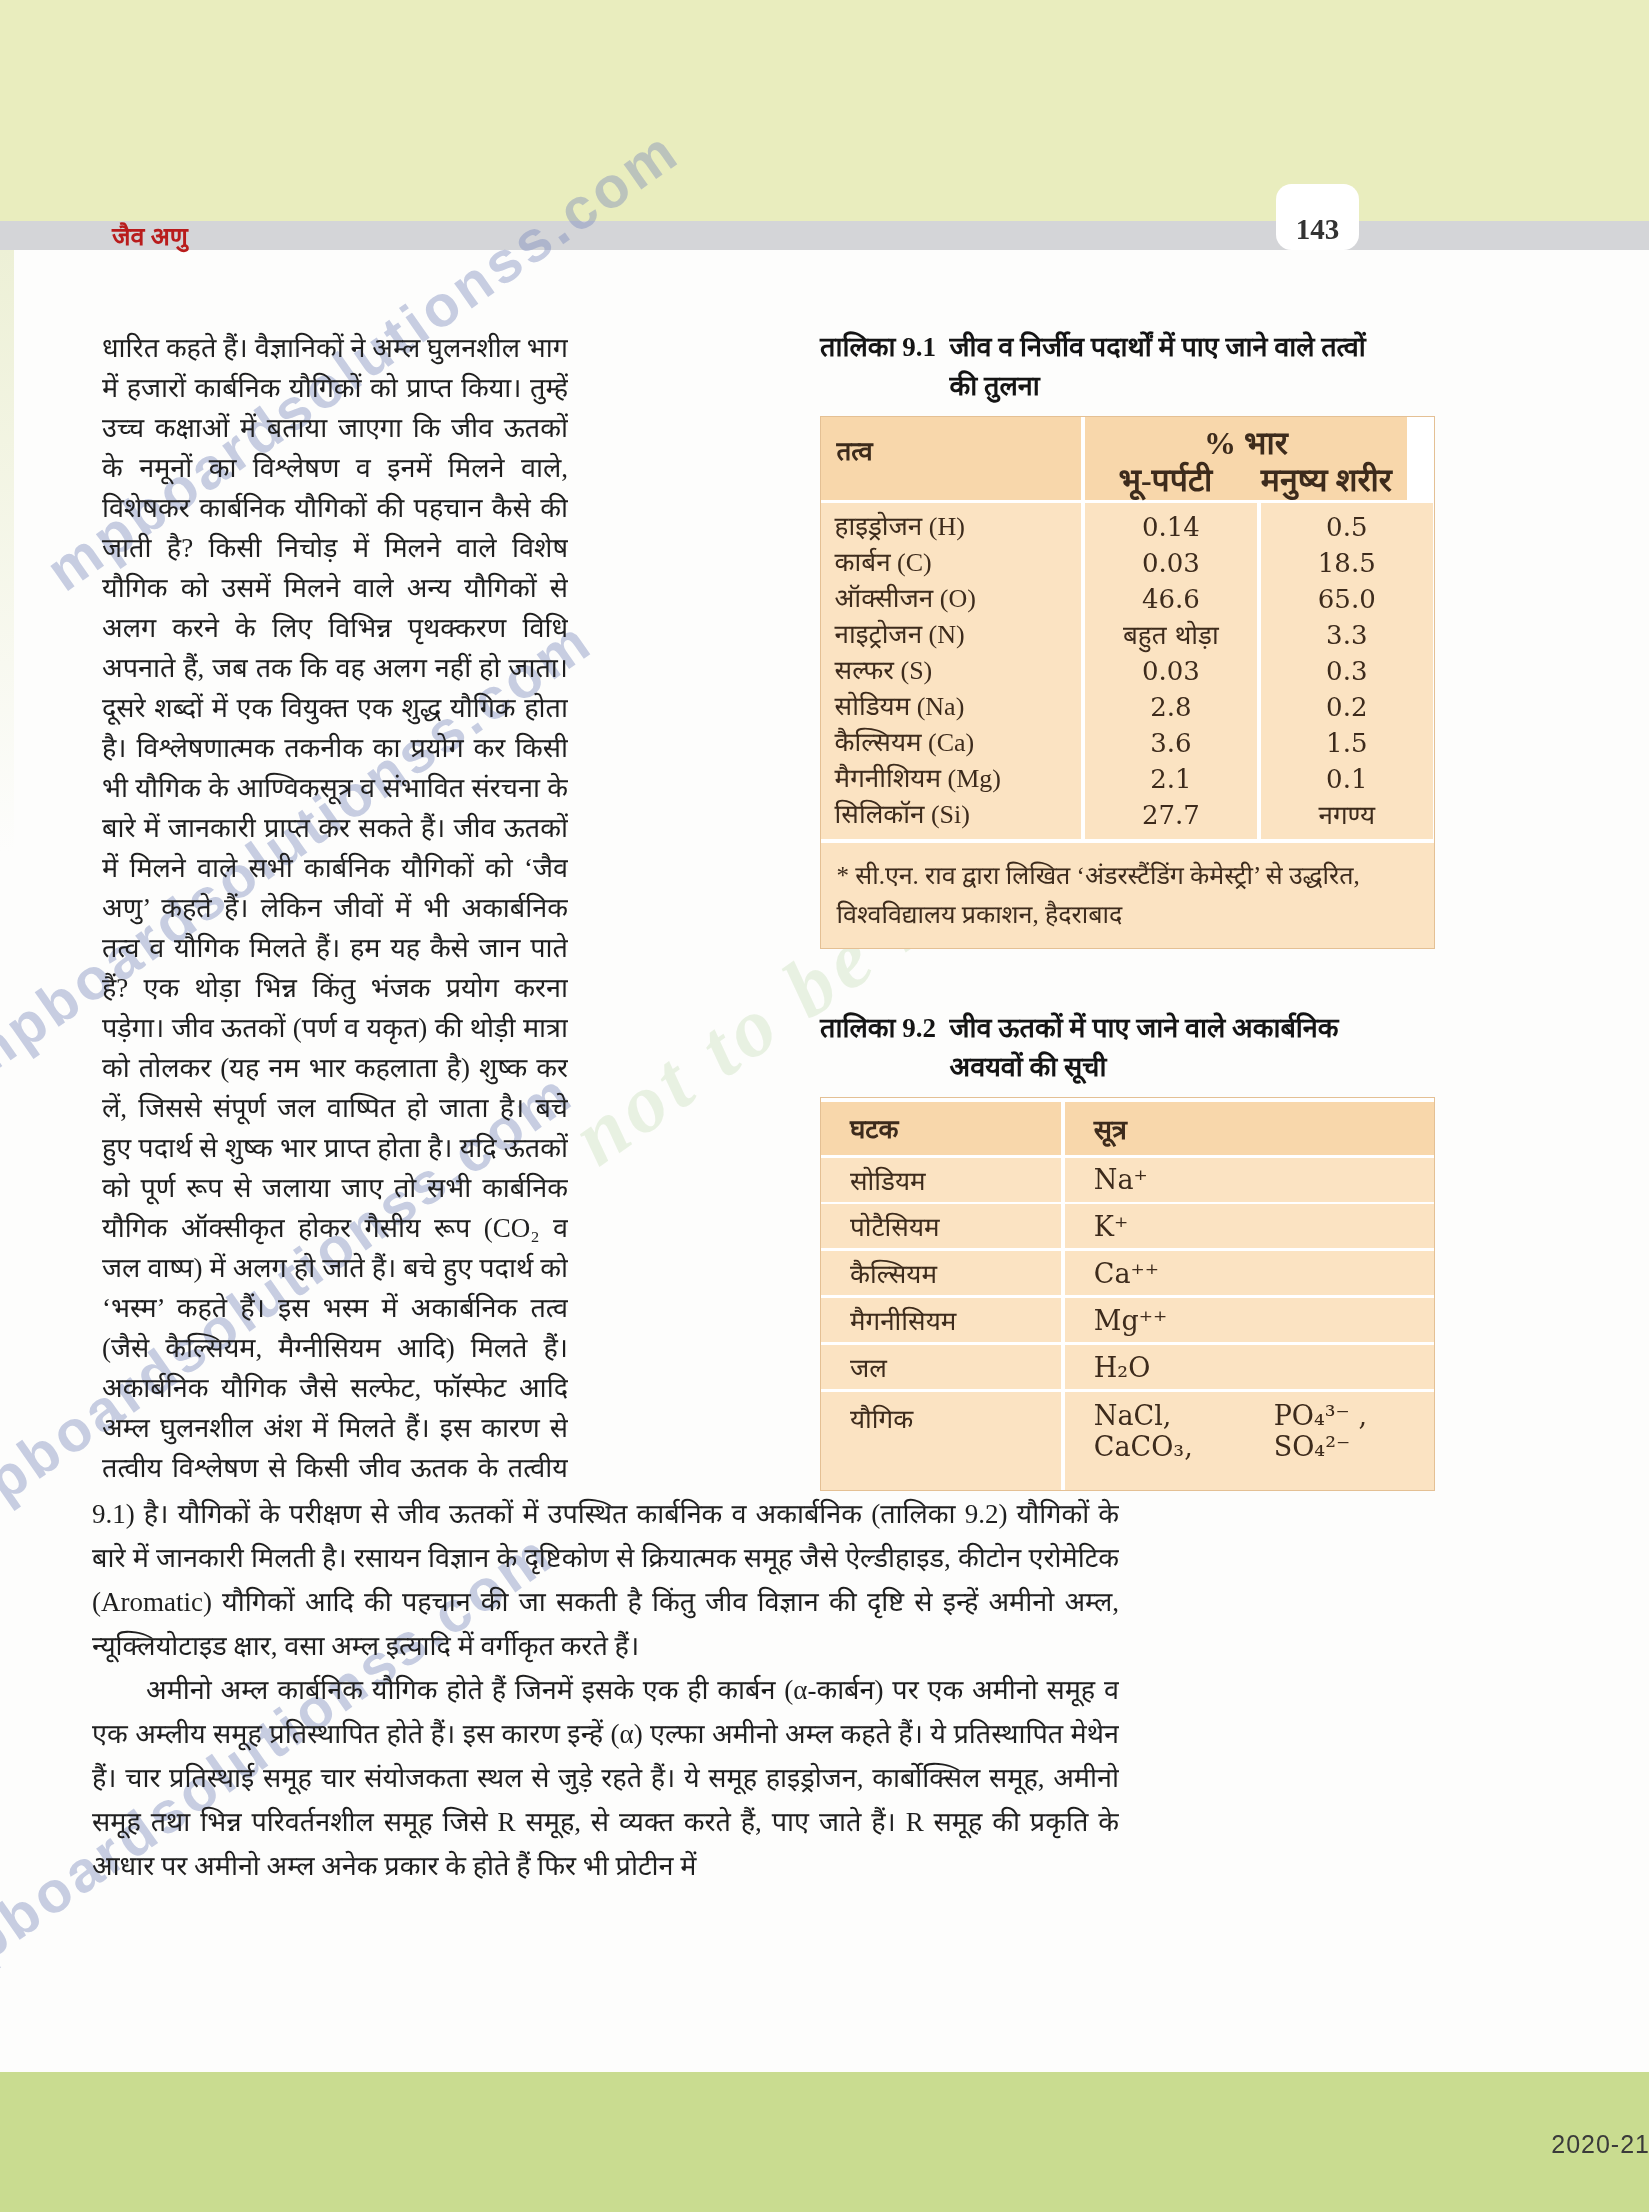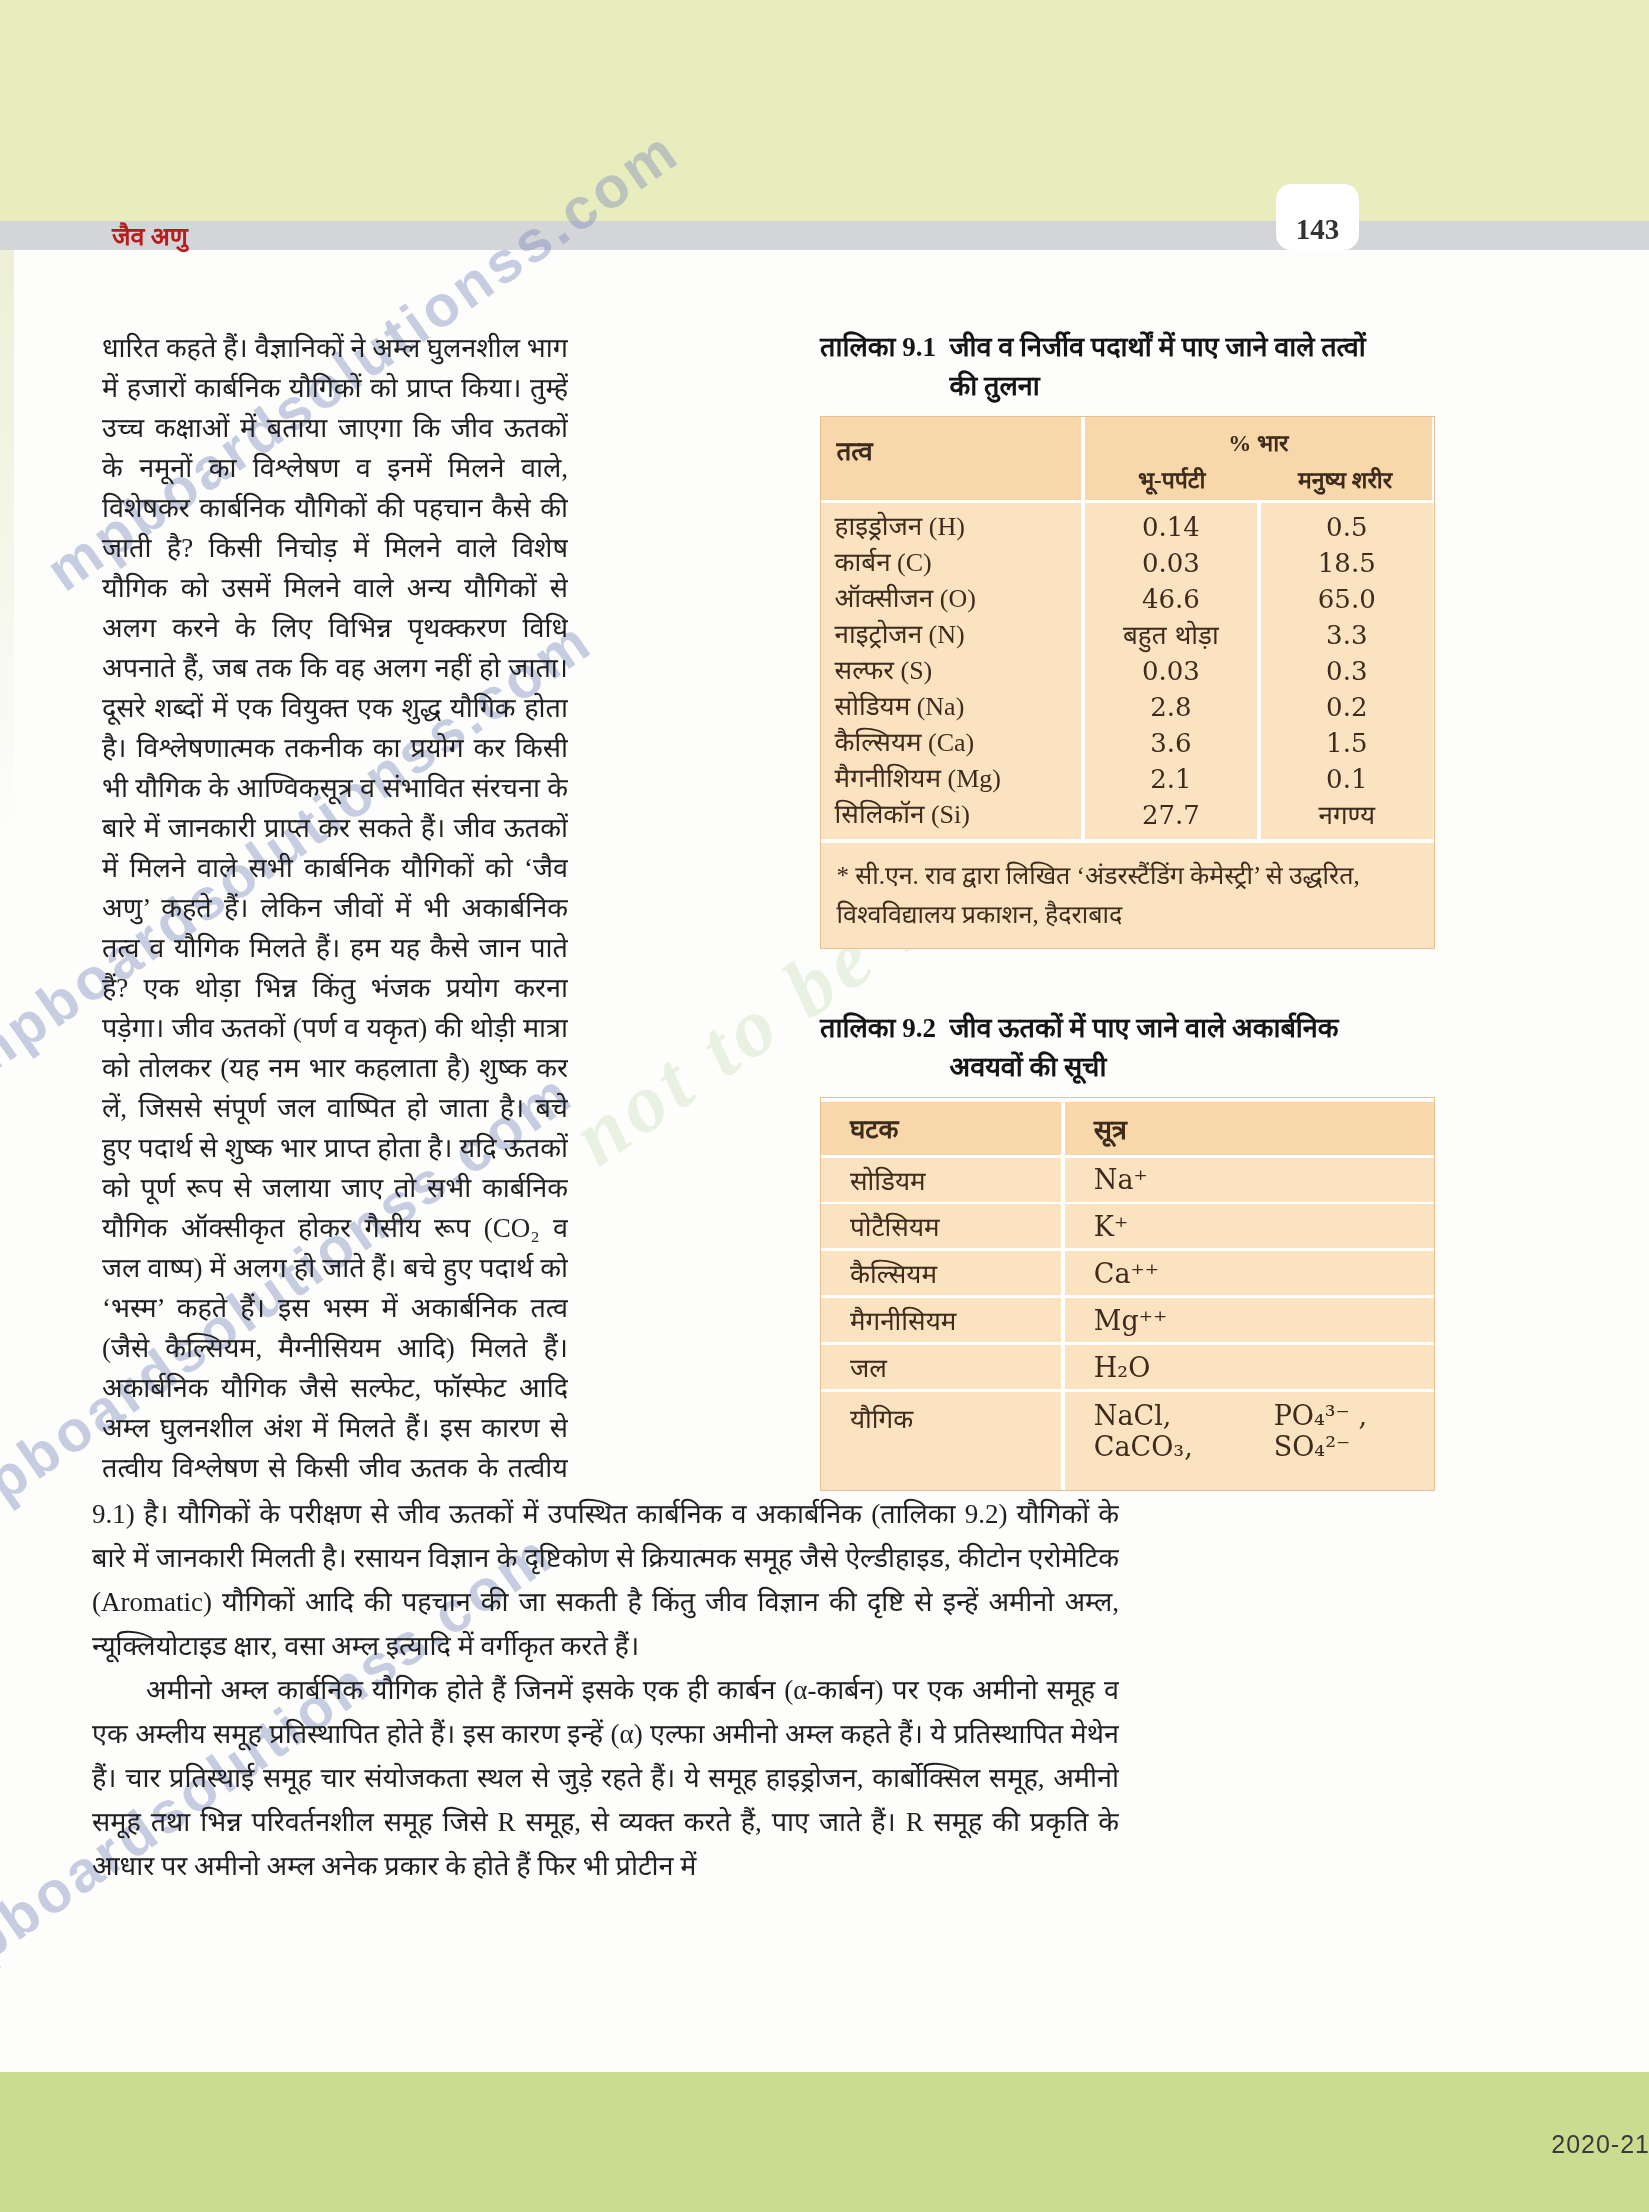--- a/index.html
+++ b/index.html
@@ -78,21 +78,21 @@
   .tblbox{
     margin-top:9.7px;background:#ffffff;border:1px solid #e4c094;
     box-sizing:border-box;color:#3d2b1c;
   }
   .peach{background:#fbe3c2;}
   .peach-dk{background:#f8d7ab;}
 
   
   .t91-head{display:flex;gap:3.9px;}
   .t91-head .hc1{width:260px;padding:15.5px 0 7.8px 15.5px;box-sizing:border-box;font-weight:bold;font-size:26px;}
-  .t91-head .hc2{width:347px;padding-top:9.7px;box-sizing:border-box;font-weight:bold;font-size:23px;}
+  .t91-head .hc2{width:322px;padding-top:9.7px;box-sizing:border-box;font-weight:bold;font-size:32px;}
   .t91-head .pct{text-align:center;line-height:35px;}
   .t91-head .sub{display:flex;line-height:39px;}
   .t91-head .sub div{width:50%;text-align:center;}
   .t91-body{display:flex;gap:3.9px;margin-top:2.9px;}
   .t91-body .col{box-sizing:border-box;padding:5.8px 0;font-size:26px;line-height:36px;}
   .t91-body .c-el{width:260px;padding-left:13.6px;}
   .t91-body .c-val{width:172px;text-align:center;font-family:"DejaVu Serif",serif;}
   .t91-foot{margin-top:4px;padding:13.6px 15.5px;font-size:25px;line-height:39px;}
 
   

